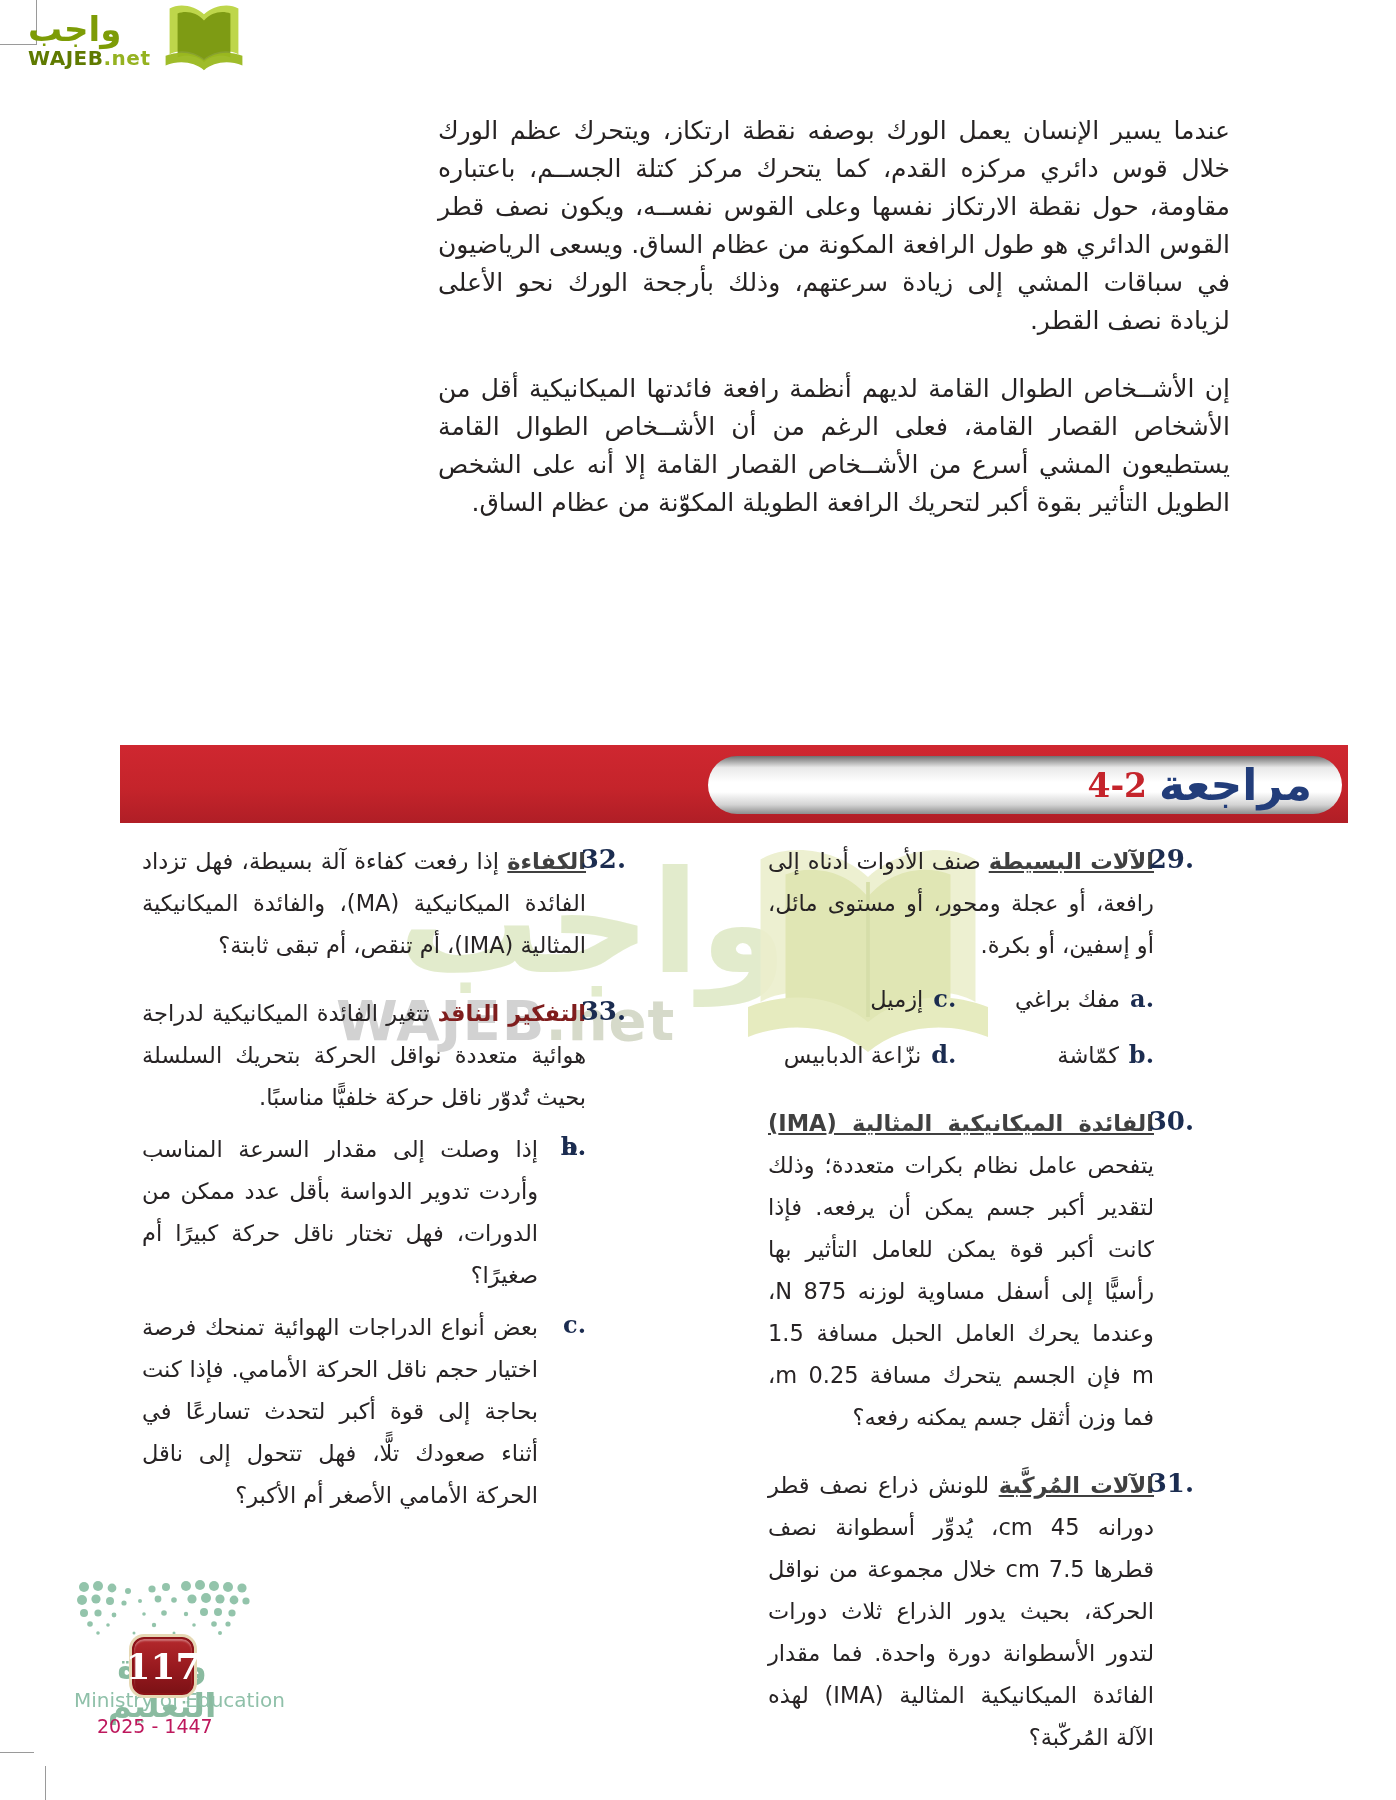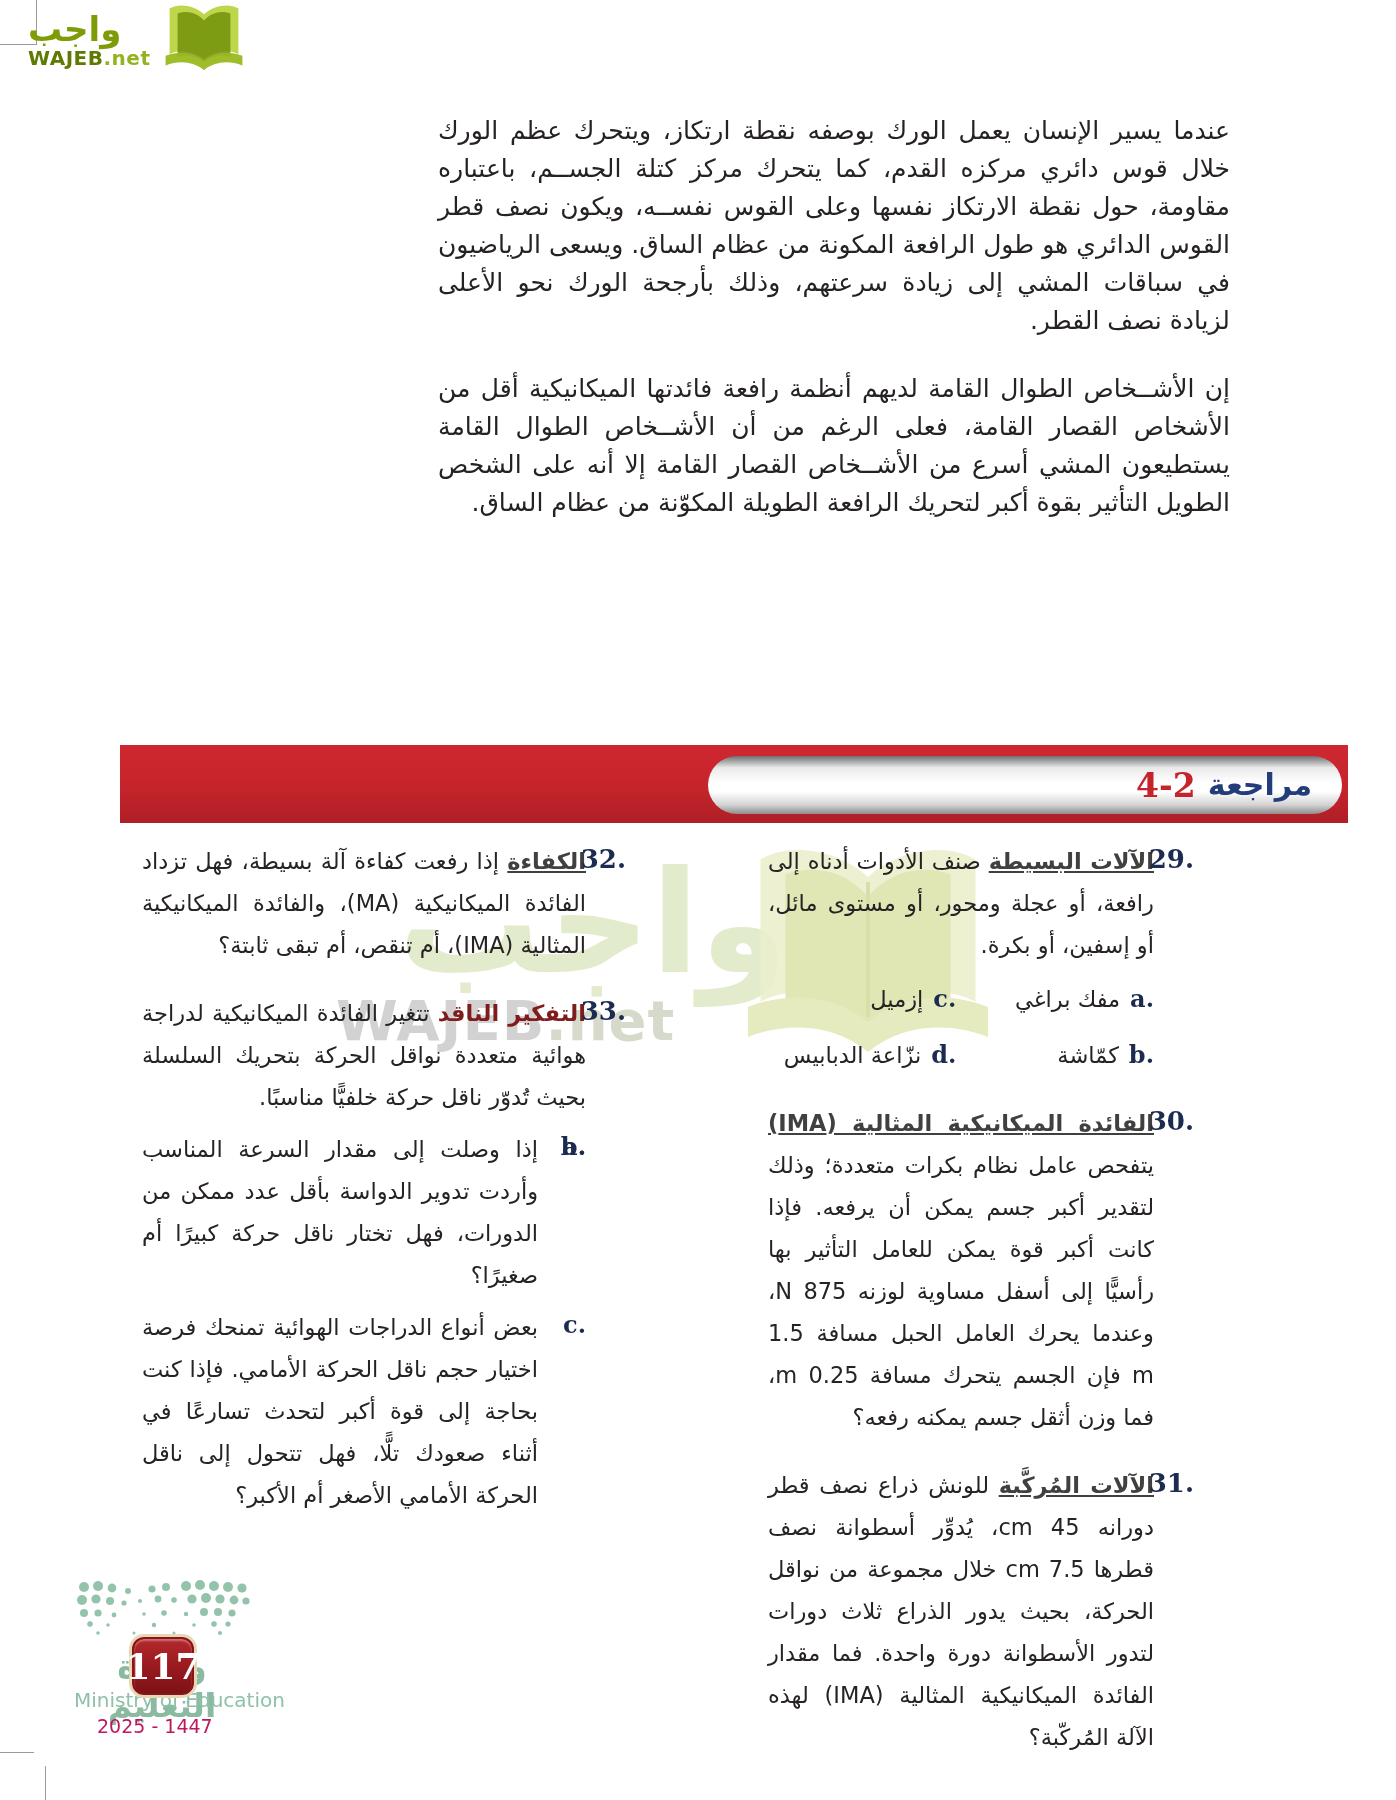--- a/index.html
+++ b/index.html
@@ -33,21 +33,21 @@
     background:linear-gradient(180deg,#cf2730 0%,#c5242b 55%,#b01e26 100%);
     z-index:2;
   }
   .banner-pill {
     position:absolute; right:6px; top:11px; width:634px; height:58px;
     border-radius:29px;
     background:linear-gradient(180deg,#6f6f6f 0%,#e9e9e9 20%,#ffffff 45%,#ffffff 62%,#d4d4d4 84%,#8d8d8d 100%);
     display:flex; flex-direction:row-reverse; align-items:center;
     padding-right:30px; gap:12px;
   }
-  .rev-title { font-size:30px; font-weight:bold; color:#223d7a; line-height:1;text-align:center; }
+  .rev-title { font-size:44px; font-weight:bold; color:#223d7a; line-height:1;text-align:center; }
   .rev-num { font-size:33px; font-weight:bold; color:#c5242b; line-height:1; direction:ltr; font-family:"DejaVu Serif", serif; }
   
   .wm { position:absolute; z-index:1; pointer-events:none; }
   .wm-ar { left:398px; top:852px; font-size:142px; font-weight:bold; color:#ccdca4; opacity:.55; line-height:1; }
   .wm-latin { left:336px; top:988px; font-size:56px; font-weight:bold; color:#bfbfbf; opacity:.7; letter-spacing:1px; }
   .wm-latin .tld { color:#c6cbb4; }
   .wm-book { left:718px; top:822px; width:300px; height:265px; opacity:.9; }
   
   .qcol { position:absolute; direction:rtl; text-align:justify; font-size:22.5px; line-height:42px; z-index:3; }
   .qcol-right { top:840px; right:186px; width:442px; }

